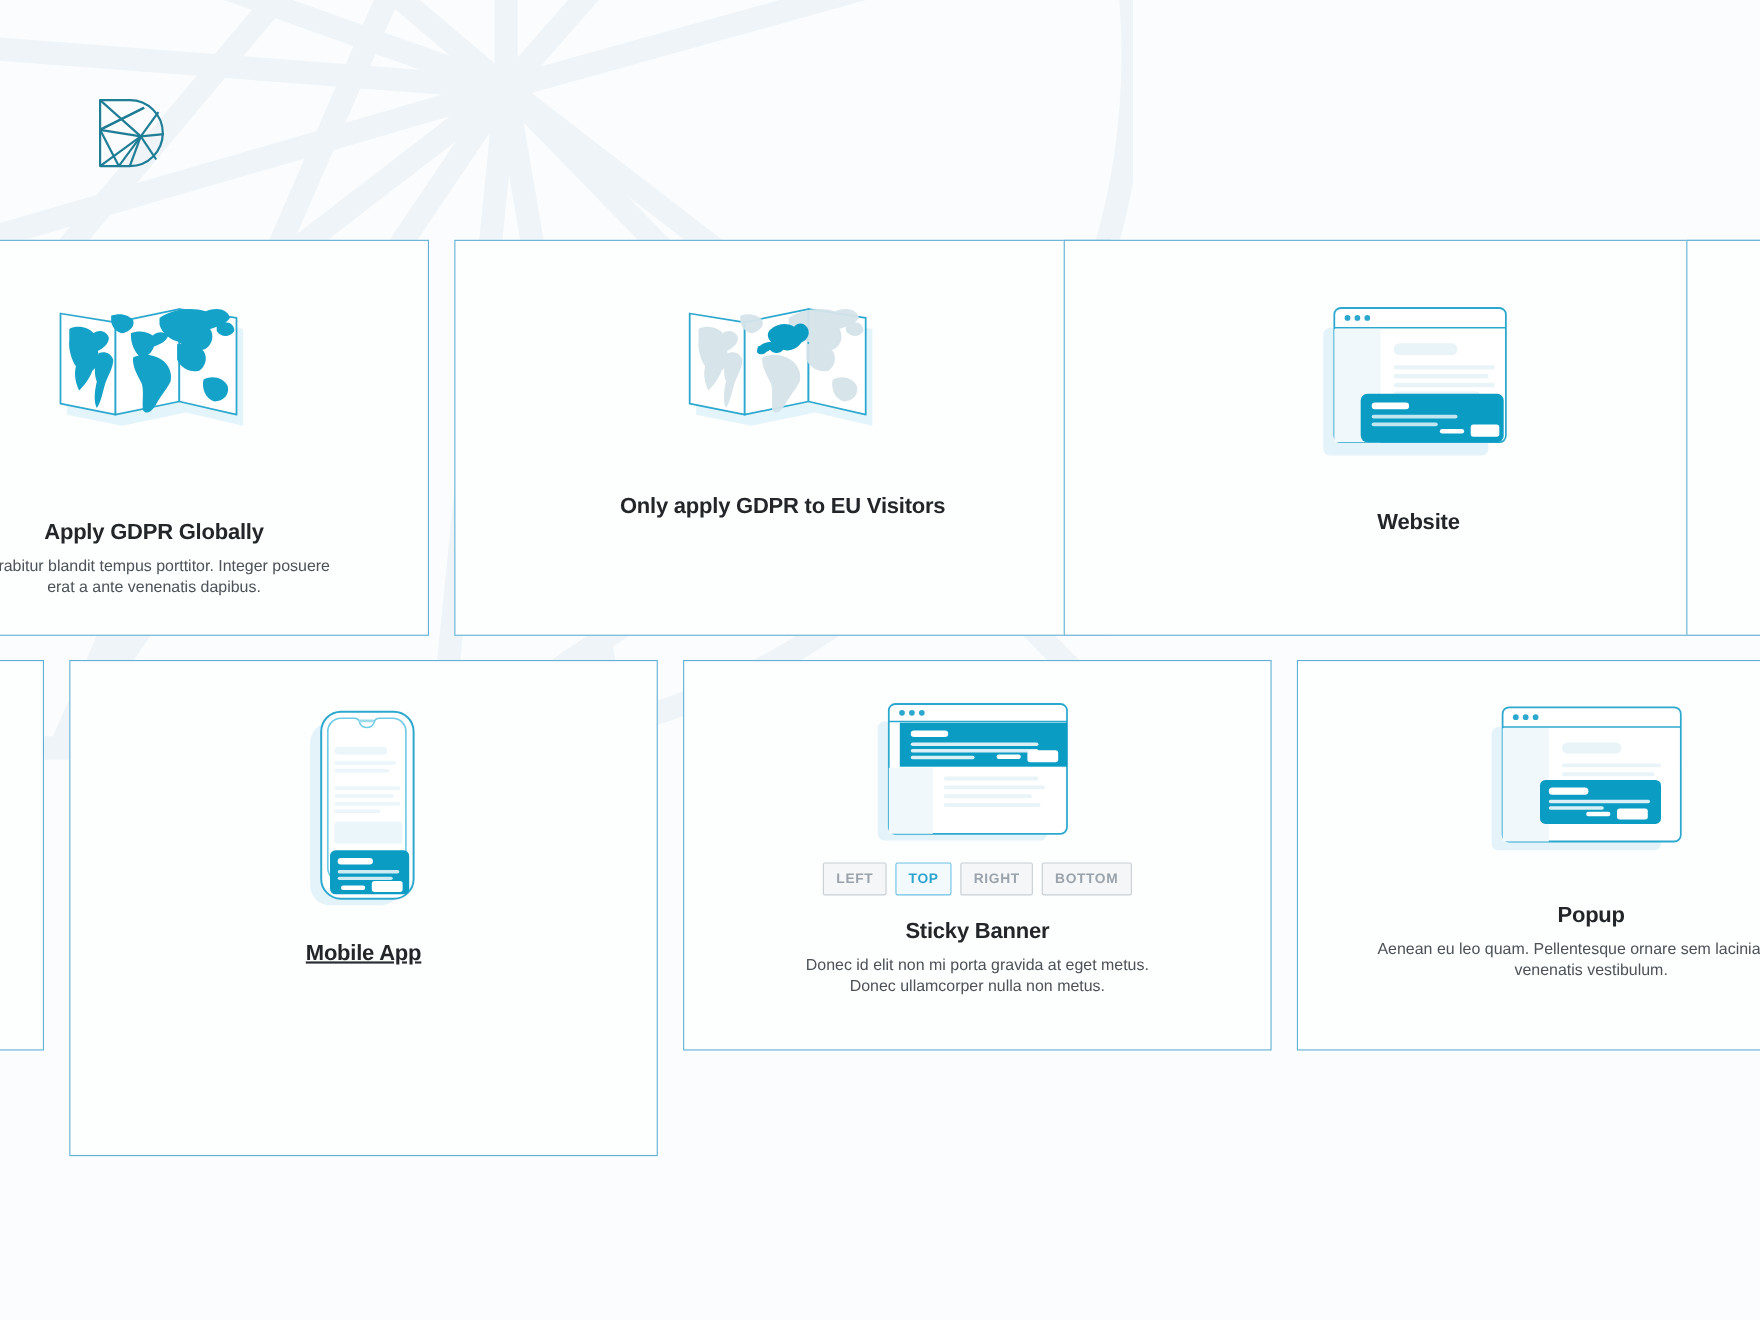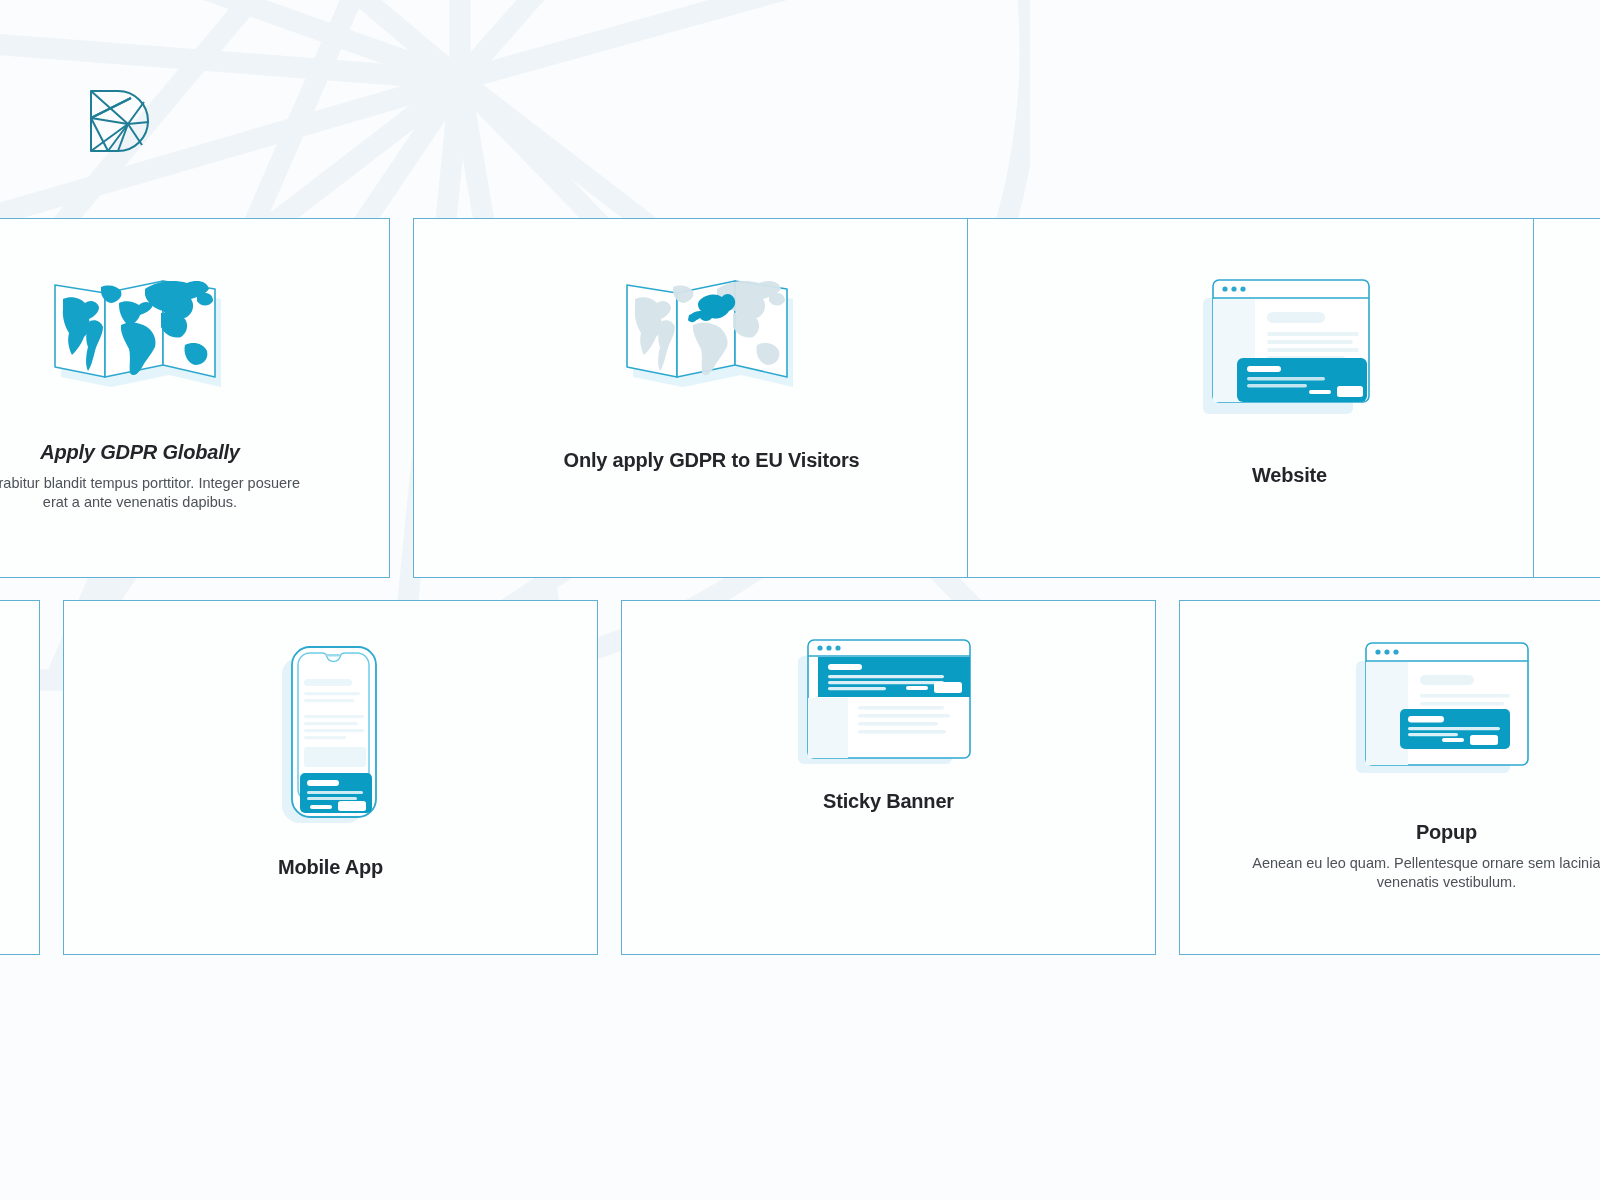--- a/index.html
+++ b/index.html
@@ -30,27 +30,27 @@
     margin:10px 0 0 0;max-width:330px;}
 
   
   #card-global{left:-110px;top:218px;width:500px;height:360px;}
   #card-eu{left:413px;top:218px;width:597px;height:360px;}
   #card-website{left:967px;top:218px;width:645px;height:360px;}
   #card-partial-r1{left:1533px;top:218px;width:300px;height:360px;}
 
   
   #card-partial-r2{left:-260px;top:600px;width:300px;height:355px;}
-  #card-mobile{left:63px;top:600px;width:535px;height:355px;}
+  #card-mobile{left:63px;top:600px;width:535px;height:451px;text-decoration:underline;}
   #card-sticky{left:621px;top:600px;width:535px;height:355px;}
   #card-popup{left:1179px;top:600px;width:535px;height:355px;}
 
   
   #card-global   .card-art{margin-top:40px;}
-  #card-global   .card-title{margin-top:32px;font-style:italic;}
+  #card-global   .card-title{margin-top:64px;}
   #card-eu       .card-art{margin-top:40px;}
   #card-eu       .card-title{margin-top:40px;}
   #card-website  .card-art{margin-top:55px;}
   #card-website  .card-title{margin-top:42px;}
   #card-mobile   .card-art{margin-top:42px;}
   #card-mobile   .card-title{margin-top:28px;}
   #card-sticky   .card-art{margin-top:35px;}
   #card-popup    .card-art{margin-top:38px;}
   #card-popup    .card-title{margin-top:42px;}
 
@@ -257,22 +257,29 @@
           <rect x="32" y="28" width="34" height="6" rx="3"></rect>
           <rect x="32" y="39" width="116" height="3.2" rx="1.6" opacity=".85"></rect>
           <rect x="32" y="45" width="116" height="3.2" rx="1.6" opacity=".85"></rect>
           <rect x="32" y="51" width="58" height="3.2" rx="1.6" opacity=".85"></rect>
           <rect x="110" y="50" width="22" height="4" rx="2"></rect>
           <rect x="138" y="46" width="28" height="11" rx="2.5"></rect>
         </g>
       </svg>
     </div>
 
+    <div class="pos-group">
+      <button class="pos-btn">LEFT</button>
+      <button class="pos-btn active">TOP</button>
+      <button class="pos-btn">RIGHT</button>
+      <button class="pos-btn">BOTTOM</button>
+    </div>
 
     <h3 class="card-title" style="margin-top:22px;">Sticky Banner</h3>
+    <p class="card-desc">Donec id elit non mi porta gravida at eget metus. Donec ullamcorper nulla non metus.</p>
   </div>
 
   <div class="card" id="card-popup">
     <div class="card-art">
       <svg class="art-svg" width="186" height="140" viewBox="0 0 186 140">
         <rect x="2" y="22" width="154" height="112" rx="6" fill="#dcf0f7" opacity=".8"></rect>
         <rect x="12" y="4" width="162" height="122" rx="6" fill="#ffffff" stroke="#2ca8cf" stroke-width="1.6"></rect>
         <path d="M12 22 H174" stroke="#2ca8cf" stroke-width="1.4"></path>
         <g fill="#2ca8cf">
             <circle cx="24" cy="13" r="2.6"></circle>

